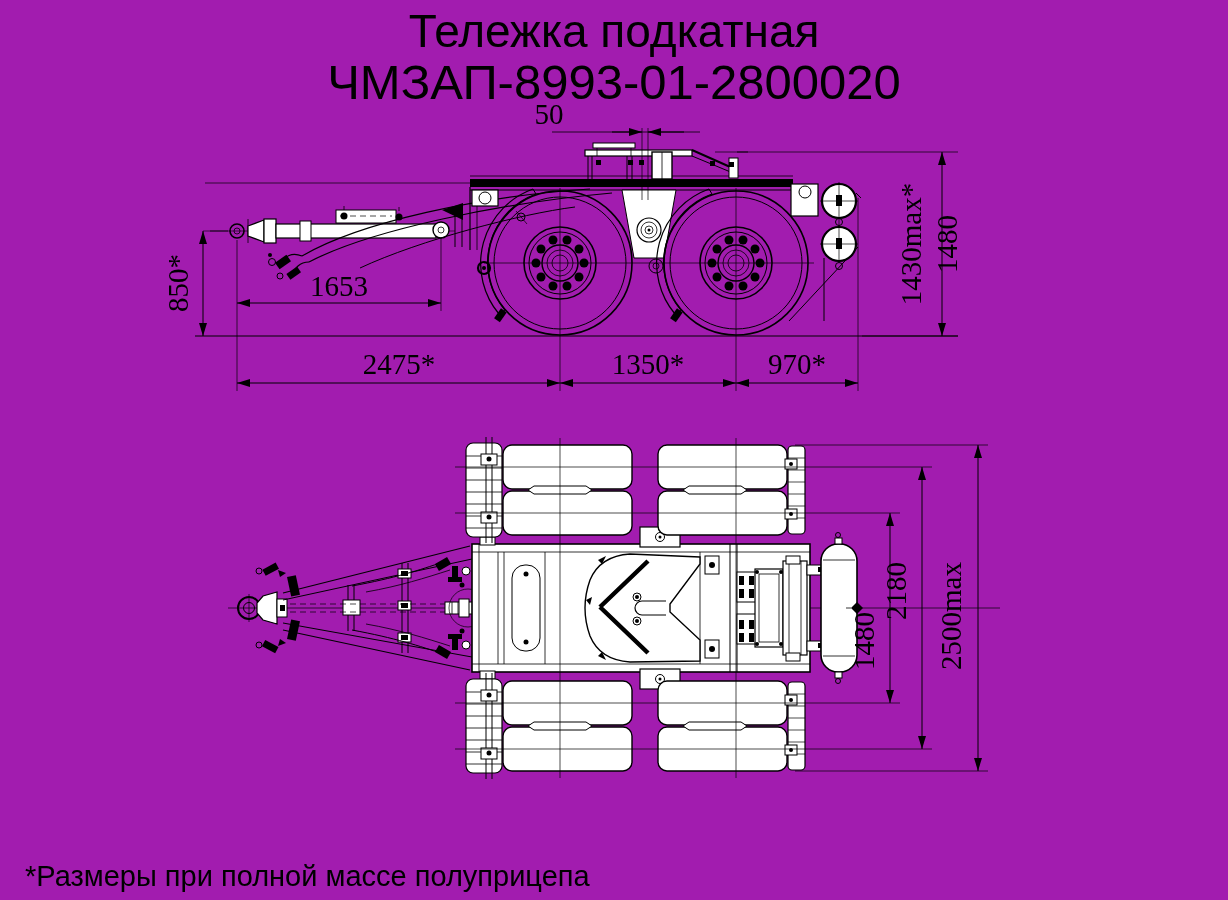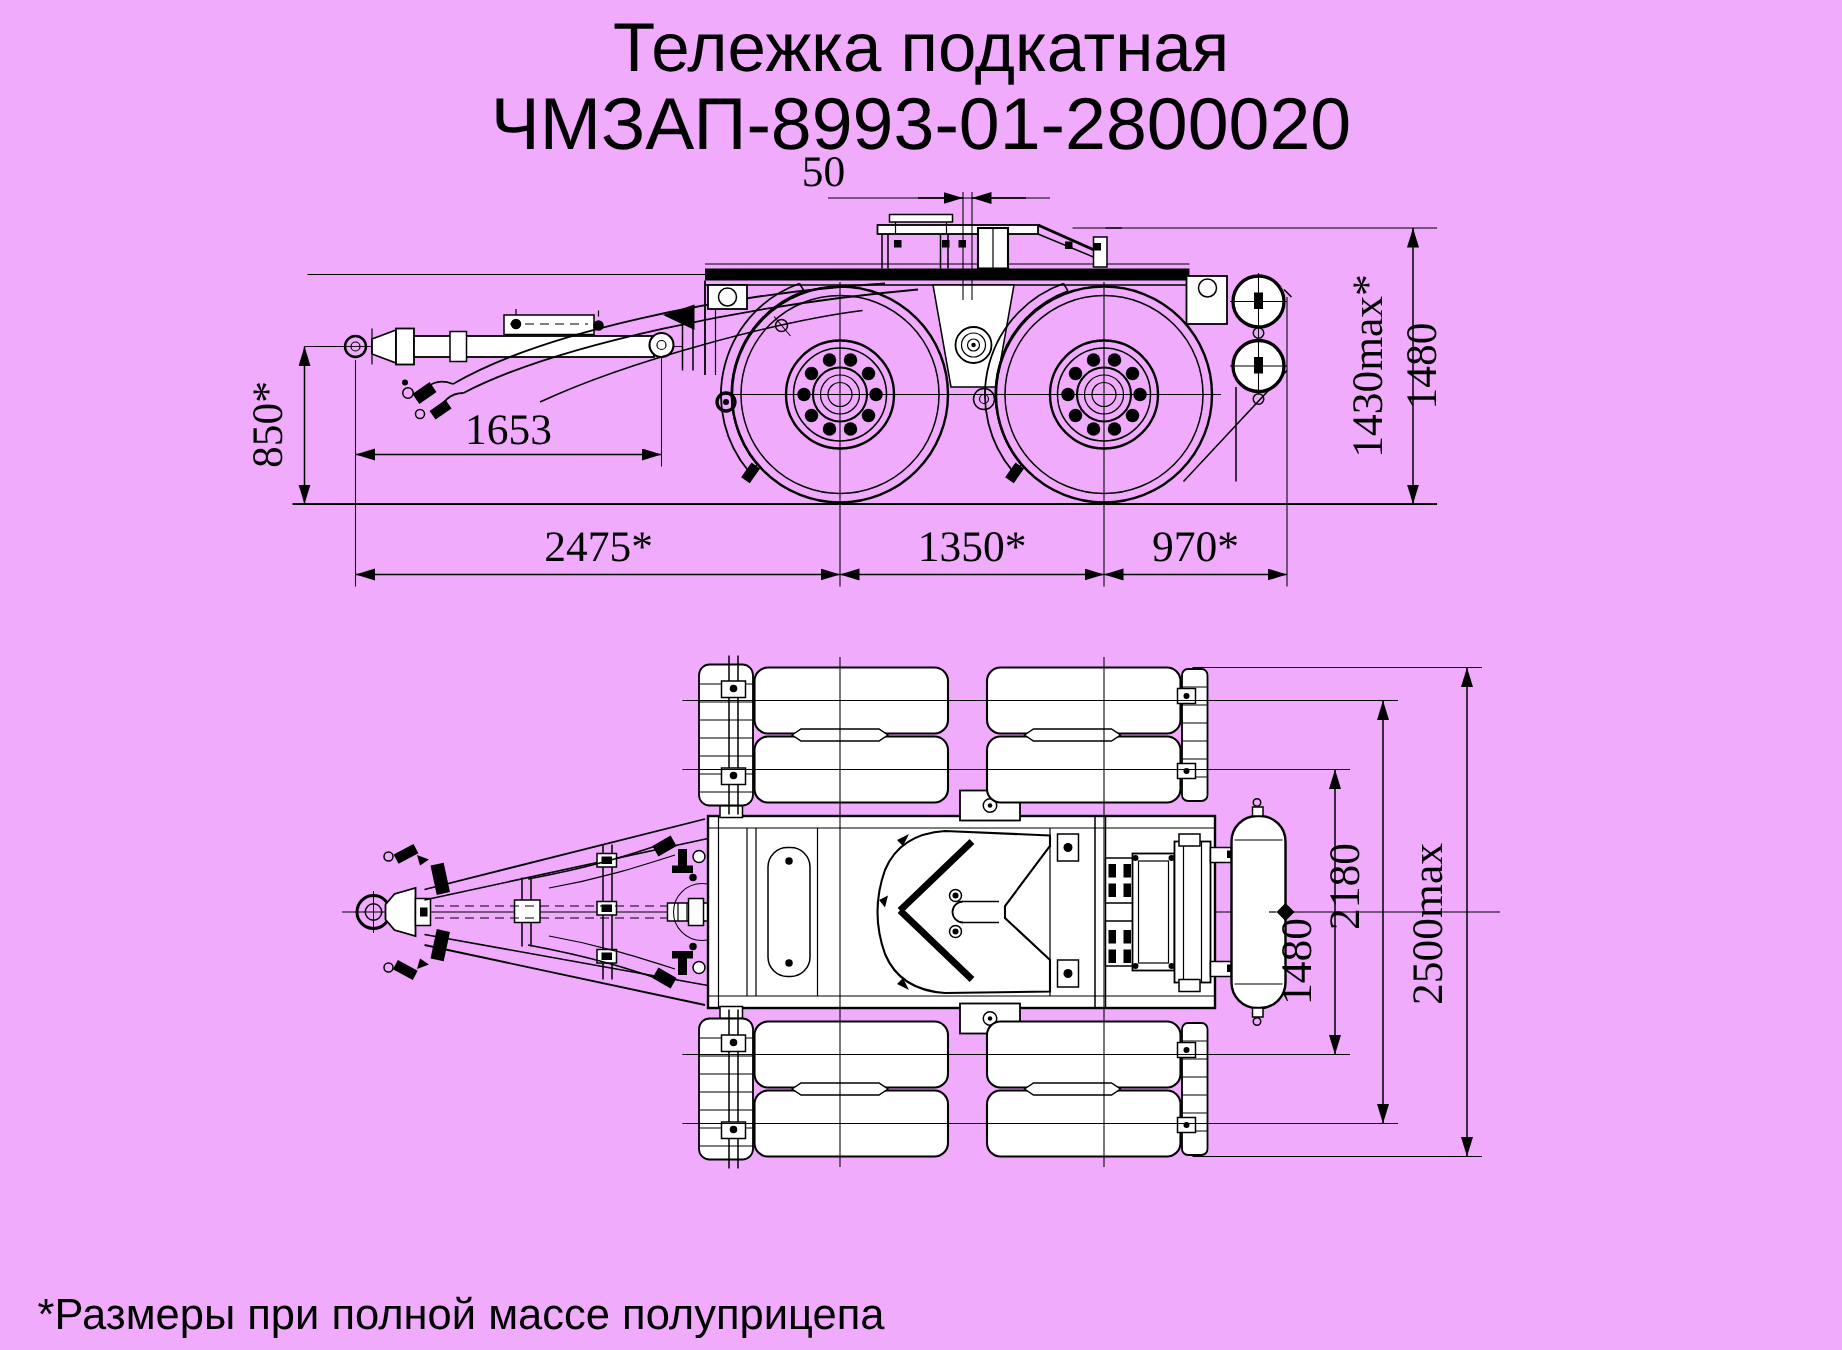--- a/index.html
+++ b/index.html
@@ -1,16 +1,16 @@
 <!DOCTYPE html>
 <html><head>
 <meta charset="utf-8">
 <style>
   html,body{margin:0;padding:0;background:#ffffff;}
-  .page{position:relative;width:1228px;height:900px;background:#f0abfc;overflow:hidden;
+  .page{position:relative;width:1228px;height:900px;background:#a21caf;overflow:hidden;
         font-family:"Liberation Sans",sans-serif;}
   svg{position:absolute;left:0;top:0;}
   .ln{stroke:#000;fill:none;stroke-linecap:butt;}
   .w06{stroke-width:.6}.w07{stroke-width:.7}.w08{stroke-width:.8}
   .w1{stroke-width:1}.w12{stroke-width:1.2}.w14{stroke-width:1.4}
   .w16{stroke-width:1.6}.w2{stroke-width:2}.w22{stroke-width:2.2}.w45{stroke-width:4.5}
   .wh{fill:#ffffff;stroke:#000;}
   .bk{fill:#000000;stroke:none;}
   .dim{stroke:#000;stroke-width:1;fill:none;marker-start:url(#arr);marker-end:url(#arr);}
   .stub{stroke:#000;stroke-width:1;fill:none;marker-end:url(#arr);}

